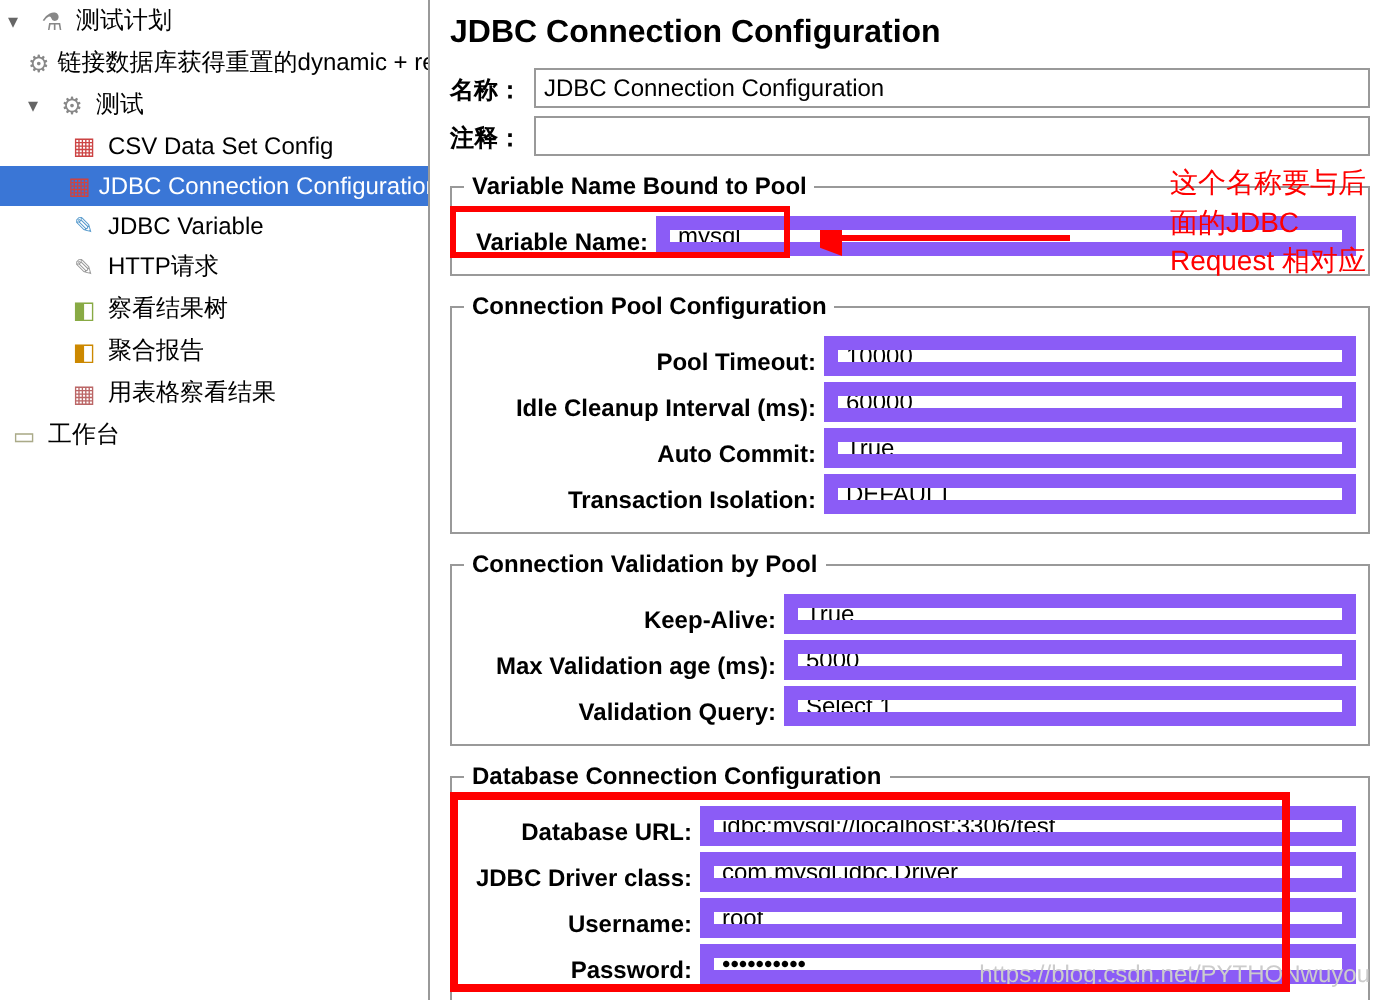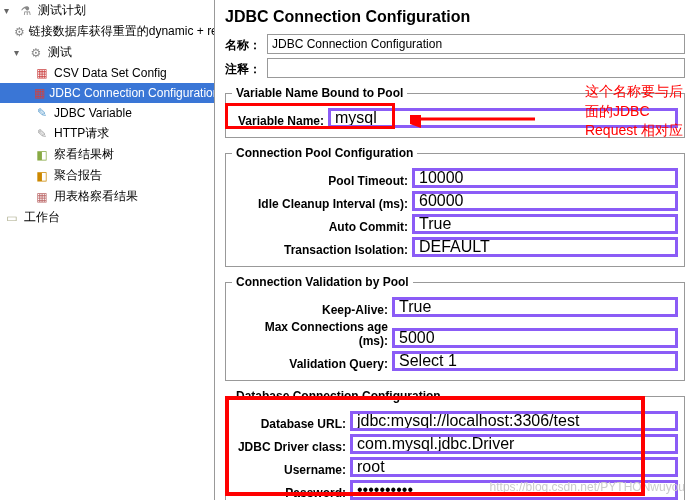--- a/index.html
+++ b/index.html
@@ -14,21 +14,21 @@
 .expander { width: 10px; display: inline-block; color: #666; font-size: 10px; }
 .main { flex: 1; background: #fff; padding: 8px 10px; overflow: hidden; position: relative; }
 .title { font-size: 16px; font-weight: bold; margin-bottom: 8px; }
 .row { display: flex; align-items: flex-end; margin-bottom: 4px; }
 .row .lbl { font-weight: bold; width: 42px; }
 .row input { flex: 1; border: 1px solid #999; padding: 2px 4px; font-size: 12px; height: 20px; }
 fieldset { border: 1px solid #999; margin-top: 8px; padding: 8px 6px 6px; position: relative; }
 legend { font-weight: bold; font-size: 12px; padding: 0 4px; }
 .field-row { display: flex; align-items: flex-end; margin-bottom: 3px; }
 .field-row .flbl { font-weight: bold; text-align: right; padding-right: 4px; }
-.field-row input { flex: 1; border: 3px solid #8b5cf6; padding: 2px 4px; font-size: 16px; height: 20px; background: #fff; }
+.field-row input { flex: 1; border: 7px solid #8b5cf6; padding: 2px 4px; font-size: 12px; height: 20px; background: #fff; }
 .annotation { position: absolute; right: 12px; top: 82px; color: #ff0000; font-size: 14px; line-height: 1.4; text-align: left; z-index: 10; }
 .arrow { position: absolute; top: 115px; left: 410px; z-index: 9; }
 .highlight-box1 { position: absolute; border: 3px solid #ff0000; top: 103px; left: 225px; width: 170px; height: 26px; z-index: 8; pointer-events: none; }
 .highlight-box2 { position: absolute; border: 4px solid #ff0000; top: 396px; left: 225px; width: 420px; height: 100px; z-index: 8; pointer-events: none; }
 .watermark { position: absolute; bottom: 6px; right: 10px; color: #ccc; font-size: 12px; }
 .icon-flask { color: #888; }
 .icon-gear { color: #888; }
 .icon-csv { color: #c44; }
 .icon-db { color: #c44; }
 .icon-dropper { color: #59c; }
@@ -130,21 +130,21 @@
         </div>
     </fieldset>
 
     <fieldset>
       <legend>Connection Validation by Pool</legend>
       <div class="field-row">
           <span class="flbl" style="width:160px">Keep-Alive:</span>
           <input value="True" style="">
         </div>
       <div class="field-row">
-          <span class="flbl" style="width:160px">Max Connections age (ms):</span>
+          <span class="flbl" style="width:160px">Max Validation age (ms):</span>
           <input value="5000" style="">
         </div>
       <div class="field-row">
           <span class="flbl" style="width:160px">Validation Query:</span>
           <input value="Select 1" style="">
         </div>
     </fieldset>
 
     <fieldset>
       <legend>Database Connection Configuration</legend>

